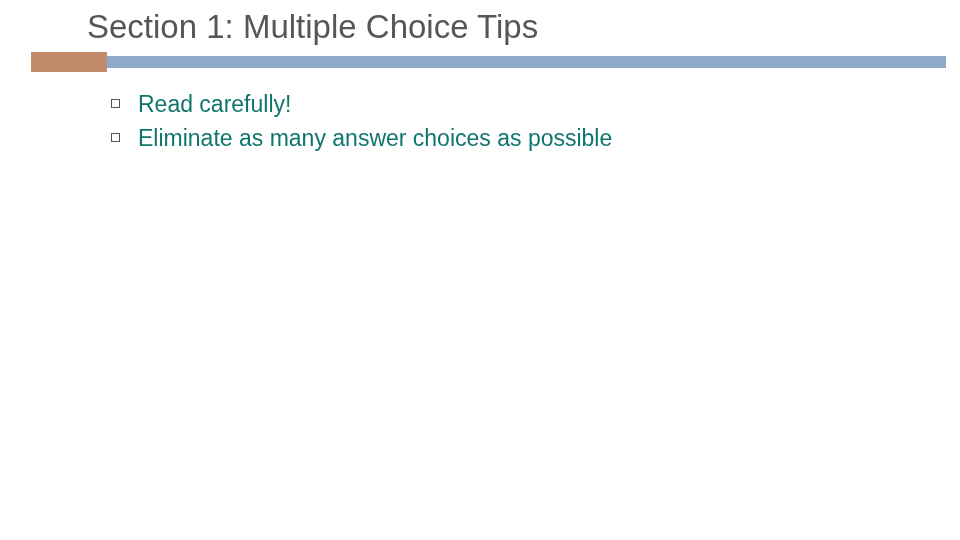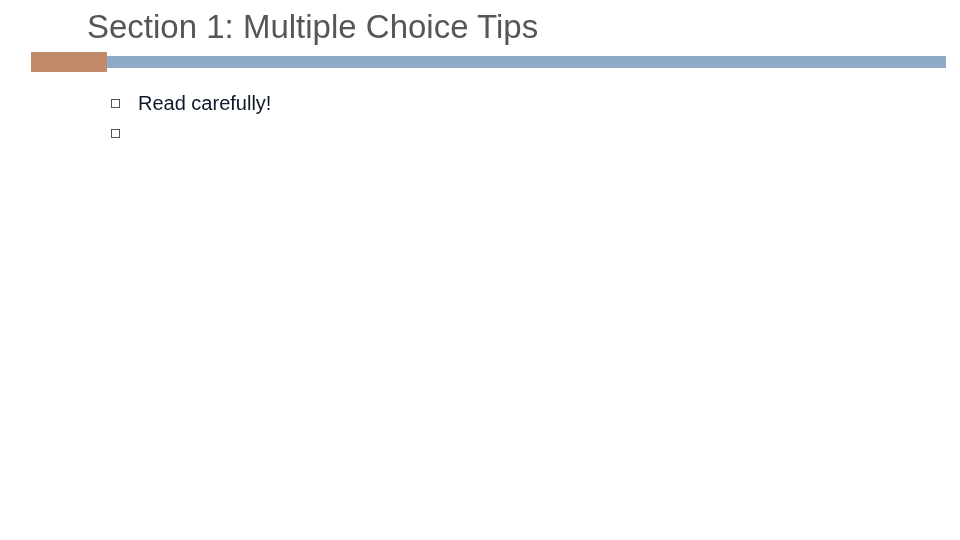--- a/index.html
+++ b/index.html
@@ -60,36 +60,37 @@
       display: inline-block;
       width: 9px;
       height: 9px;
       border: 1.5px solid #555;
       margin-top: 9px;
       margin-right: 18px;
       box-sizing: border-box;
       flex-shrink: 0;
     }
     .text {
-      font-size: 20px;
-      color: #0f172a;
+      font-size: 23px;
+      color: #0f766e;
       line-height: 1.3;
     }
   </style>
 </head>
 <body>
 
 <div class="slide">
   <h1 class="title">Section 1: Multiple Choice Tips</h1>
   <div class="bar-row">
     <div class="bar-main"></div>
     <div class="bar-accent"></div>
   </div>
   <div class="content">
     <div class="line">
       <span class="bullet"></span>
       <span class="text">Read carefully!</span>
     </div>
     <div class="line">
       <span class="bullet"></span>
+      <span class="text">Eliminate as many answer choices as possible</span>
     </div>
   </div>
 </div>
 
 </body></html>

